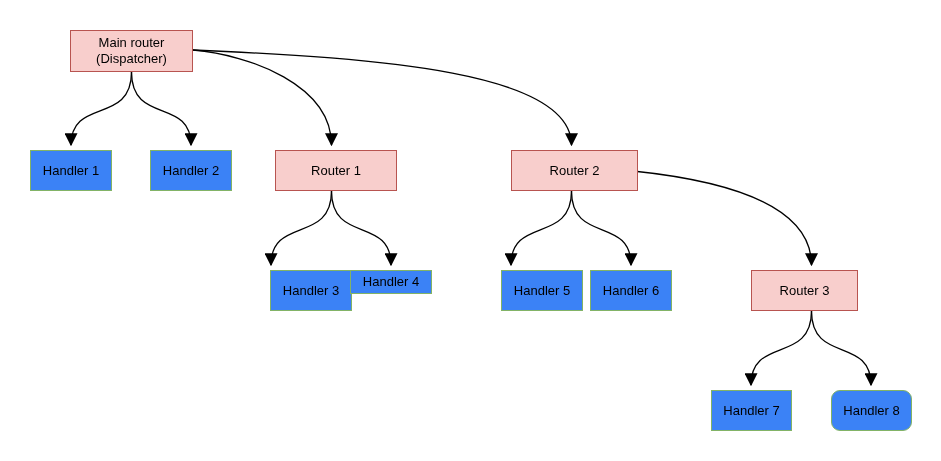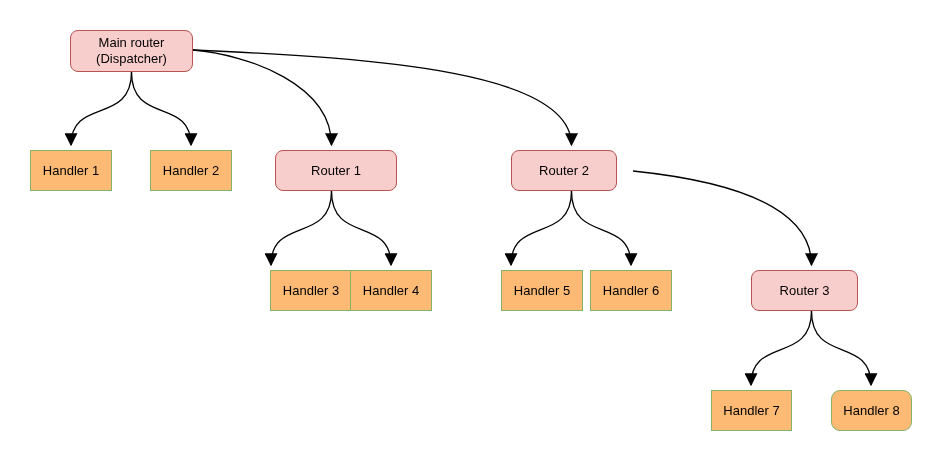--- a/index.html
+++ b/index.html
@@ -30,24 +30,24 @@
     text-align: center;
     box-sizing: border-box;
     font-size: 13px;
     line-height: 16px;
     color: #000000;
     white-space: pre-line;
   }
   .router {
     background: #f8cecc;
     border: 1px solid #b85450;
-    border-radius: 8px;
+    border-radius: 0;
   }
   .handler {
-    background: #fdba74;
+    background: #3b82f6;
     border: 1px solid #82b366;
   }
   .edge {
     fill: none;
     stroke: #000000;
     stroke-width: 1.3;
   }
 </style>
 </head>
 <body>
@@ -79,25 +79,25 @@
 
   <div class="node router" style="left:70px; top:30px; width:123px; height:42px;">Main router
 (Dispatcher)</div>
 
   <div class="node handler" style="left:30px; top:150px; width:82px; height:41px;">Handler 1</div>
 
   <div class="node handler" style="left:150px; top:150px; width:82px; height:41px;">Handler 2</div>
 
   <div class="node router" style="left:275px; top:150px; width:122px; height:41px;">Router 1</div>
 
-  <div class="node router" style="left:511px; top:150px; width:106px; height:41px;">Router 2</div>
+  <div class="node router" style="left:511px; top:150px; width:127px; height:41px;">Router 2</div>
 
   <div class="node handler" style="left:230px; top:270px; width:82px; height:41px;margin-left:40px;">Handler 3</div>
 
-  <div class="node handler" style="left:350px; top:270px; width:82px; height:41px;">Handler 4</div>
+  <div class="node handler" style="left:350px; top:270px; width:82px; height:24px;">Handler 4</div>
 
   <div class="node handler" style="left:470px; top:270px; width:82px; height:41px;margin-left:31px;">Handler 5</div>
 
   <div class="node handler" style="left:590px; top:270px; width:82px; height:41px;">Handler 6</div>
 
   <div class="node router" style="left:751px; top:270px; width:107px; height:41px;">Router 3</div>
 
   <div class="node handler" style="left:711px; top:390px; width:81px; height:41px;">Handler 7</div>
 
   <div class="node handler" style="left:831px; top:390px; width:81px; height:41px;border-radius:9px;">Handler 8</div>

